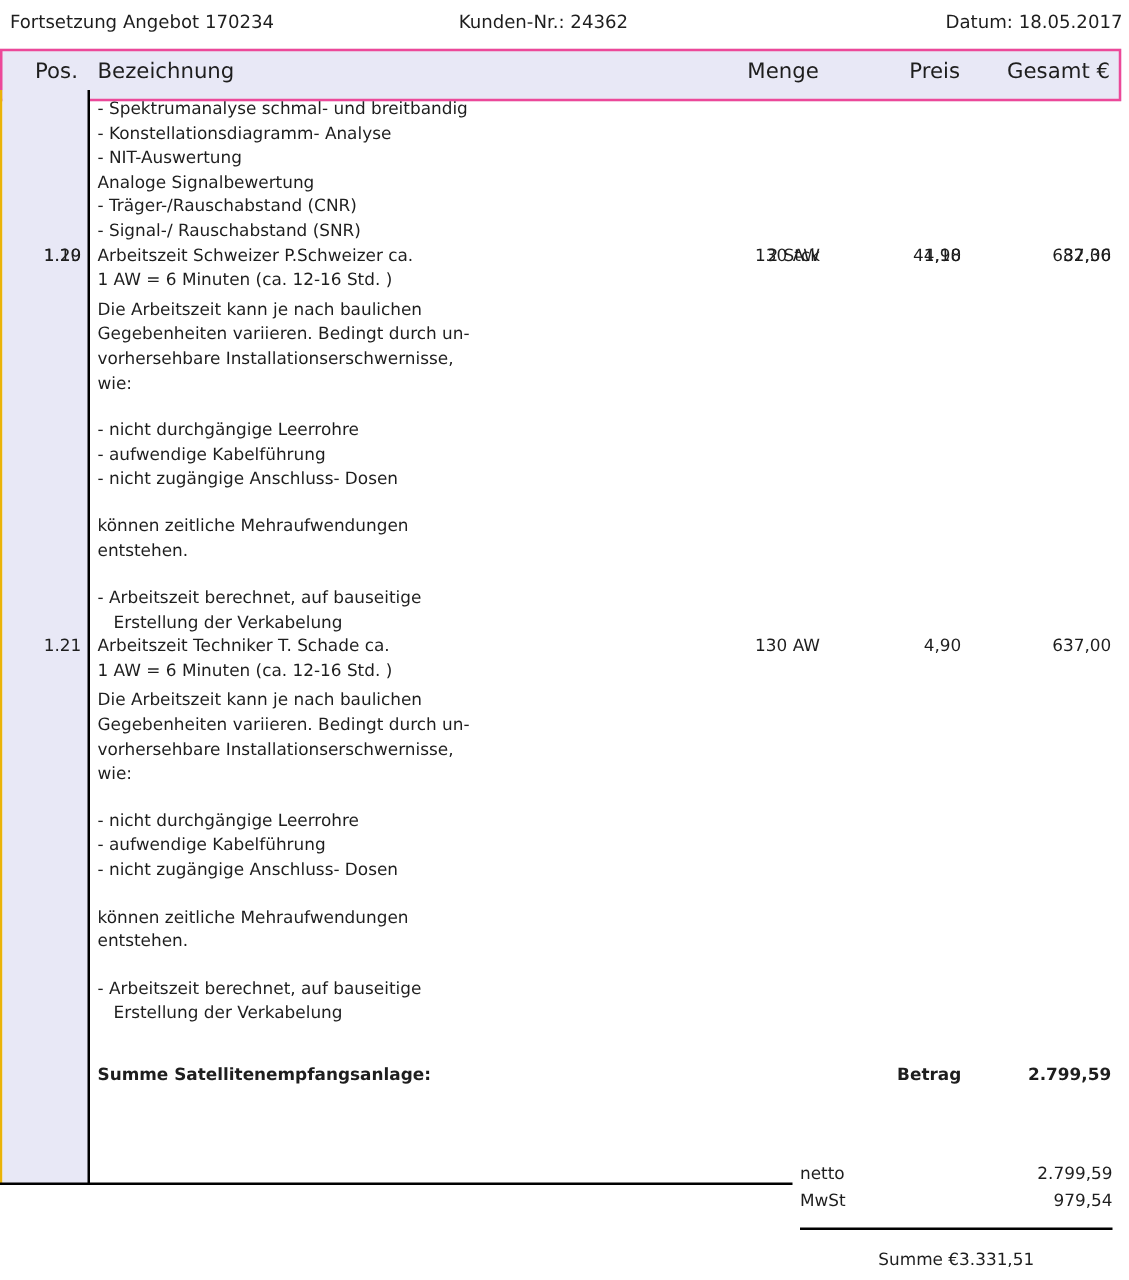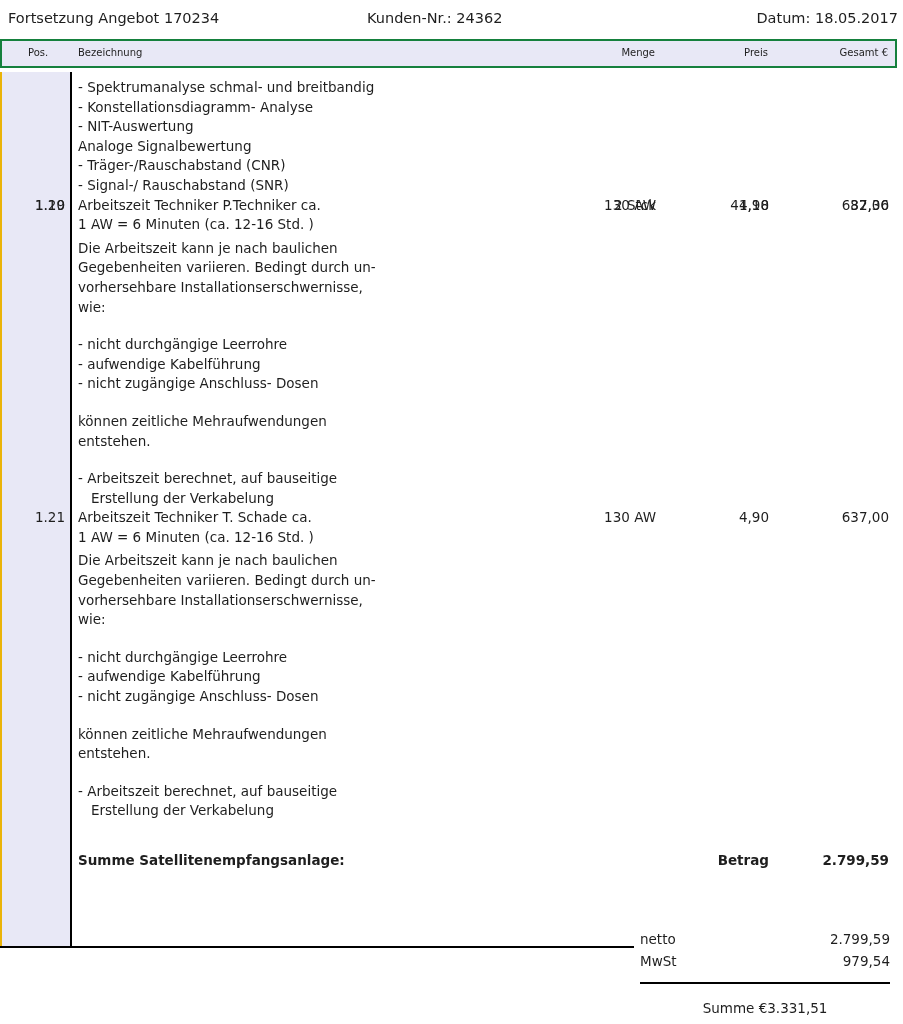--- a/index.html
+++ b/index.html
@@ -12,23 +12,23 @@
   .page { position:relative; width:903px; height:1024px; background:#ffffff; overflow:hidden; }
 
   
   .doc-header { position:absolute; top:10px; left:0; width:903px; height:22px; font-size:14.5px; }
   .dh-title    { position:absolute; left:8px;   top:0; white-space:pre; }
   .dh-customer { position:absolute; left:367px; top:0; white-space:pre; }
   .dh-date     { position:absolute; right:5px;  top:0; white-space:pre; }
 
   
   .thead {
-    position:absolute; top:39px; left:0; width:897px; height:29px;
-    background:#e8e8f6; border:2px solid #15803d;
-    font-size:10px;
+    position:absolute; top:39px; left:0; width:897px; height:42px;
+    background:#e8e8f6; border:2px solid #ec4899;
+    font-size:17px;
   }
   .thead span { position:absolute; top:6px; white-space:pre; }
   .th-pos   { left:26px; }
   .th-desc  { left:76px; }
   .th-menge { right:240px; }
   .th-preis { right:127px; }
   .th-gesamt{ right:7px; }
 
   
   .tbody {
@@ -104,21 +104,21 @@
       <div class="item">
         <div class="pos-num">1.19</div>
         <span class="val v-menge">2 Stck</span>
         <span class="val v-preis">41,18</span>
         <span class="val v-gesamt">82,36</span>
       </div>
 
       <div class="item">
         <div class="pos-num">1.20</div>
         <div class="desc">
-          <div class="line">Arbeitszeit Techniker P.Techniker ca.</div>
+          <div class="line">Arbeitszeit Schweizer P.Schweizer ca.</div>
           <div class="line">1 AW = 6 Minuten (ca. 12-16 Std. )</div>
         </div>
         <span class="val v-menge">130 AW</span>
         <span class="val v-preis">4,90</span>
         <span class="val v-gesamt">637,00</span>
       </div>
       <div class="para mt4">
         <div class="line">Die Arbeitszeit kann je nach baulichen</div>
         <div class="line">Gegebenheiten variieren. Bedingt durch un-</div>
         <div class="line">vorhersehbare Installationserschwernisse,</div>

